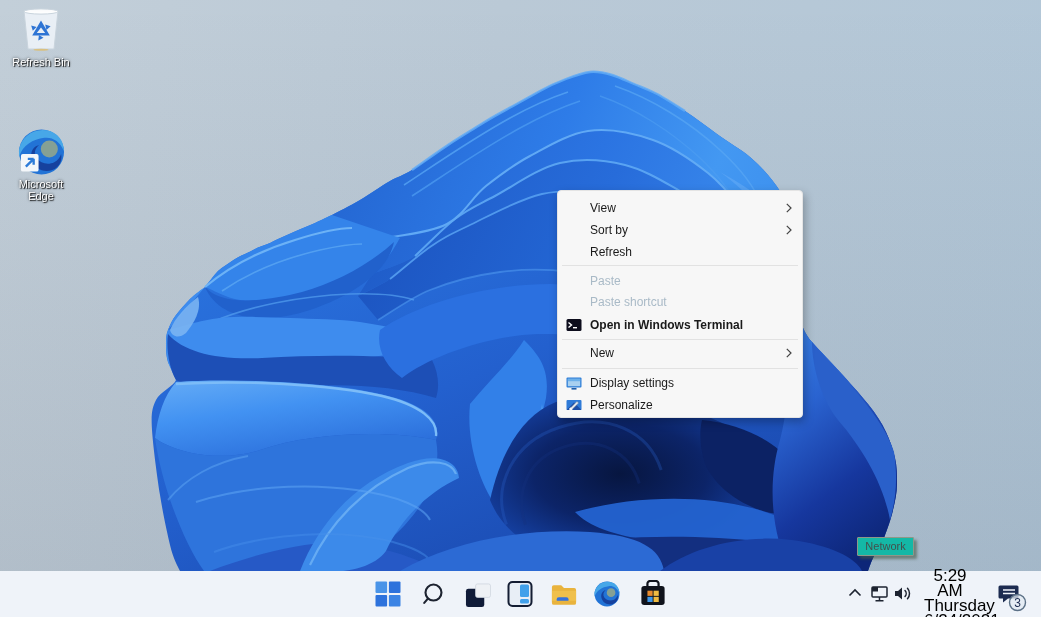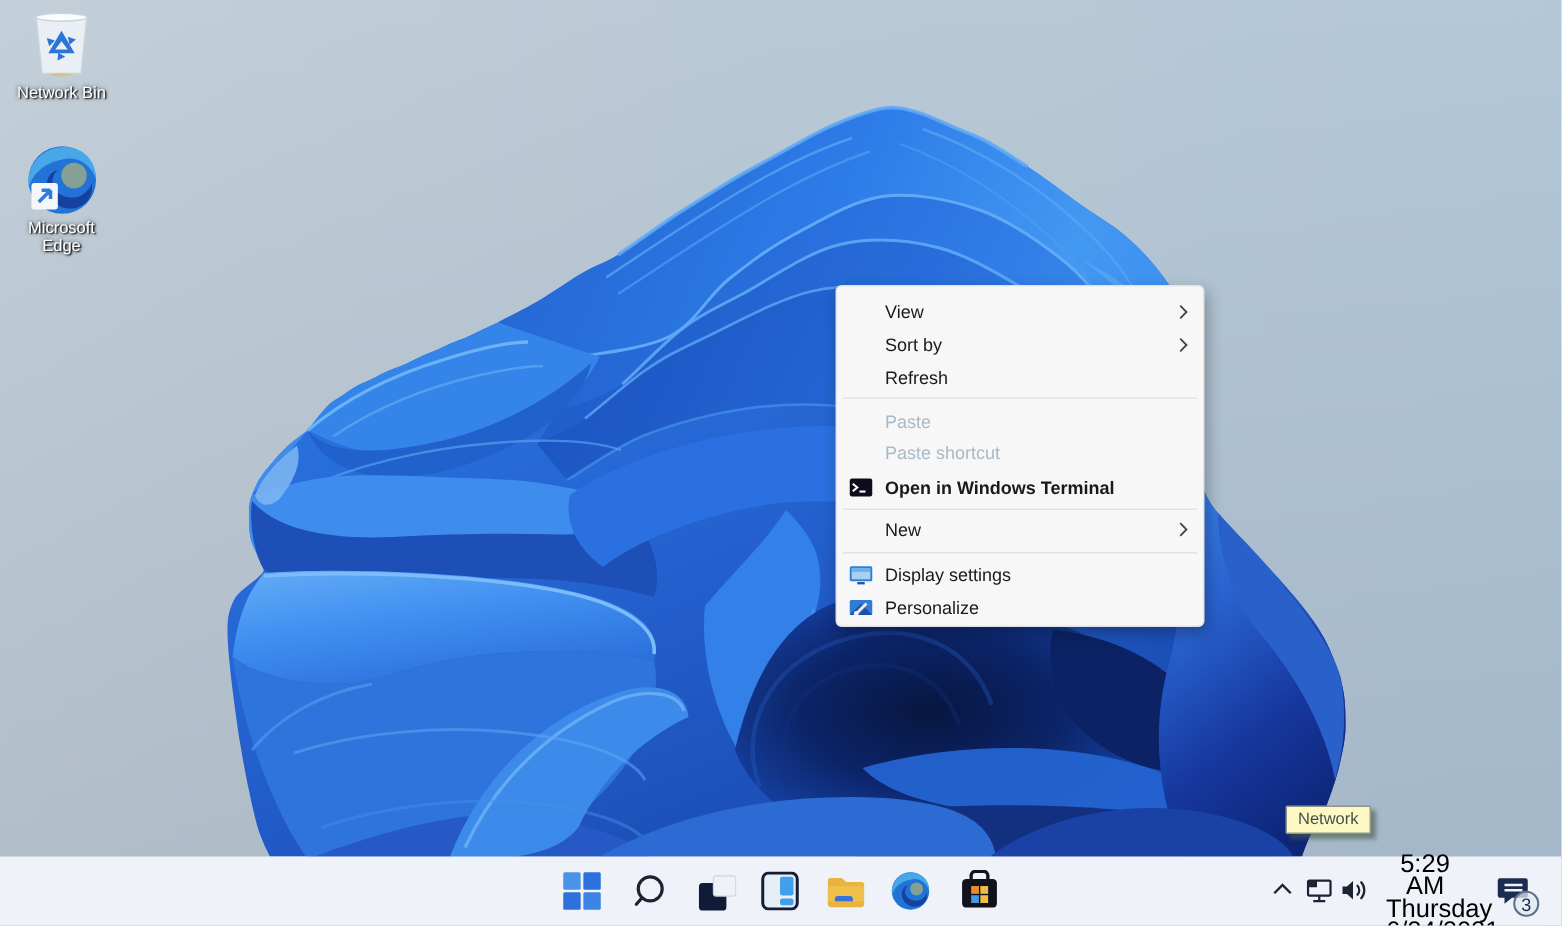--- a/index.html
+++ b/index.html
@@ -18,21 +18,21 @@
 .mi .txt{position:absolute;left:32px;top:50%;transform:translateY(-50%);white-space:nowrap;}
 .mi.dis .txt{color:#a9bac7;}
 .mi .arr{position:absolute;right:10px;top:50%;transform:translateY(-50%);}
 .mi .ic{position:absolute;left:8px;top:50%;transform:translateY(-50%);width:16px;height:16px;}
 .sep{position:absolute;left:4px;right:4px;height:1px;background:#e2e2e2;}
 
 #taskbar{position:absolute;left:0;top:571px;width:1041px;height:46px;background:#eff3f9;}
 .tbi{position:absolute;top:581px;width:26px;height:26px;}
 #clock{position:absolute;right:65px;top:567px;width:52px;text-align:center;font-size:17px;line-height:15px;padding-top:1px;}
 
-#tooltip{position:absolute;left:857px;top:537px;width:57px;height:19px;background:#fef9c3;
+#tooltip{position:absolute;left:857px;top:537px;width:57px;height:19px;background:#14b8a6;
   border:1px solid #8e9788;box-sizing:border-box;border-radius:1px;
   box-shadow:3px 3px 3px rgba(70,90,70,0.6);
   font-size:11px;color:#44504c;text-align:center;line-height:17px;}
 </style>
 </head>
 <body>
 <svg id="bloom" width="1041" height="617" viewBox="0 0 1041 617">
   <defs>
     <linearGradient id="gBase" x1="0.2" y1="0" x2="0.8" y2="1">
       <stop offset="0" stop-color="#2e7fe8"></stop>
@@ -161,24 +161,24 @@
     <path d="M2,3 L36,3 L32,41 L6,41 Z" fill="rgba(245,250,255,0.75)" stroke="#c9d4dd" stroke-width="1"></path>
     <ellipse cx="19" cy="3.5" rx="17" ry="2.6" fill="rgba(255,255,255,0.9)" stroke="#c9d4dd" stroke-width="1"></ellipse>
     <path d="M19,12.5 L27.8,27.5 L10.2,27.5 Z M19,19.5 L23.2,25 L14.8,25 Z" fill="#2e74d4" fill-rule="evenodd"></path>
     <g fill="#2e74d4">
       <path d="M23.2,16.5 l5.4,1.8 l-4.2,3.6 z"></path>
       <path d="M10.8,22.8 l-1.6,-5.4 l5.4,1.6 z"></path>
       <path d="M21.5,29.8 l-5.2,2.6 l0.6,-5.4 z"></path>
     </g>
     <ellipse cx="19" cy="41.8" rx="7.5" ry="1" fill="#ddbe72" opacity="0.85"></ellipse>
   </svg>
-  <div style="margin-top:4px;">Network Bin</div>
+  <div style="margin-top:4px;">Refresh Bin</div>
 </div>
 
-<div class="dicon" style="left:2px;top:96px;width:78px;">
+<div class="dicon" style="left:2px;top:128px;width:78px;">
   <svg width="47" height="48" viewBox="0 0 48 48" style="display:block;margin:0 auto;">
     <circle cx="24" cy="24" r="23" fill="#2273d6"></circle>
     <path d="M1,22 C3,10 13,1.5 25,1.5 C37,1.5 45.5,9 46.7,20 L46.8,23 C43,13 35,8.5 27,9.5 C15,11 5,17 1,29 Z" fill="#47a7e8"></path>
     <path d="M21.5,17 C17,20 16,26 19,30.5 C23,36 31,37.5 37,34.5 C40.5,32.5 43,29.5 44,26 C45.5,33 42,40 35,42.5 C26,45.5 16.5,41 14,32 C12,24 15.5,18 21.5,17 Z" fill="#16419e"></path>
     <circle cx="32" cy="21" r="8.7" fill="#85a094"></circle>
     <rect x="3" y="26" width="18" height="18" rx="2" fill="#f4f7fa"></rect>
     <path d="M8,39 L16,31 M16,31 h-6 M16,31 v6" stroke="#2e7cd8" stroke-width="2.4" fill="none"></path>
   </svg>
   <div style="margin-top:2px;">Microsoft<br>Edge</div>
 </div>

